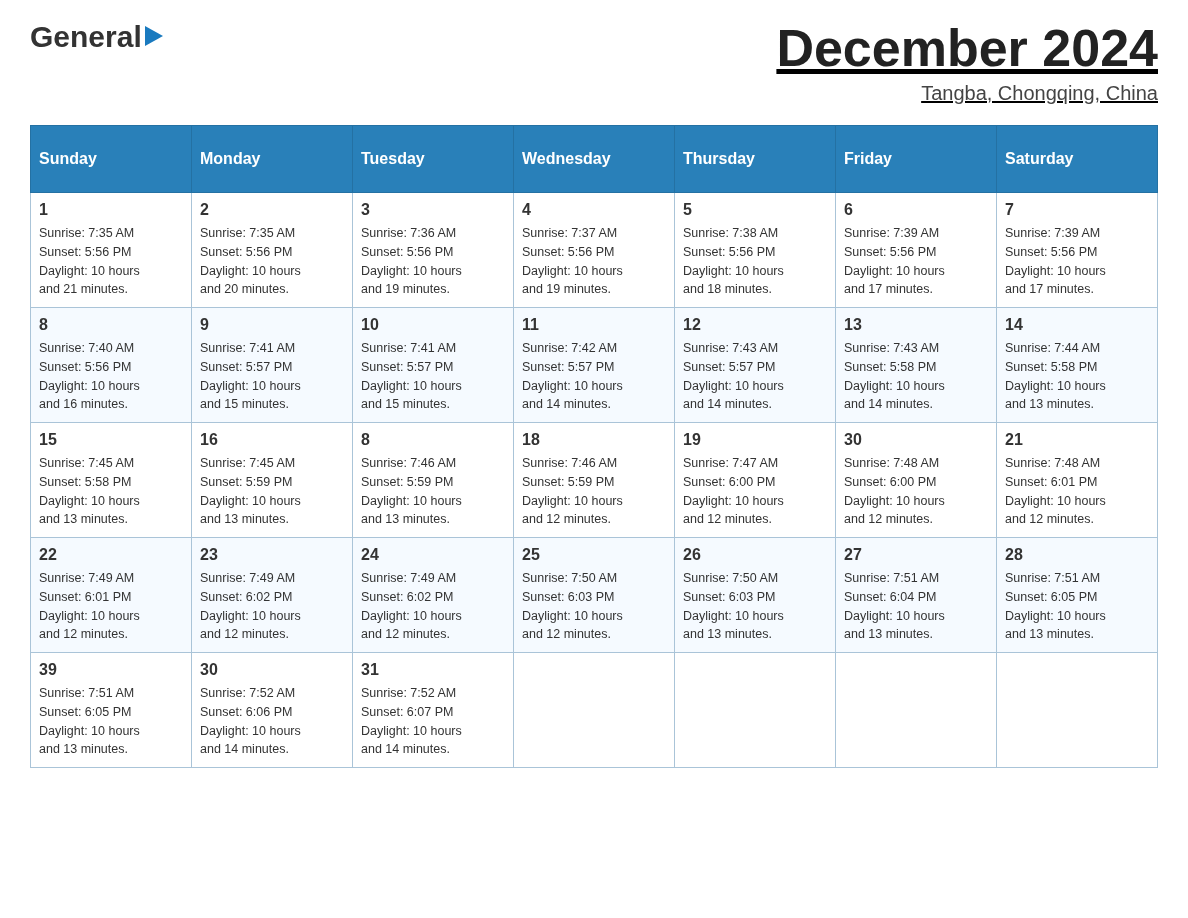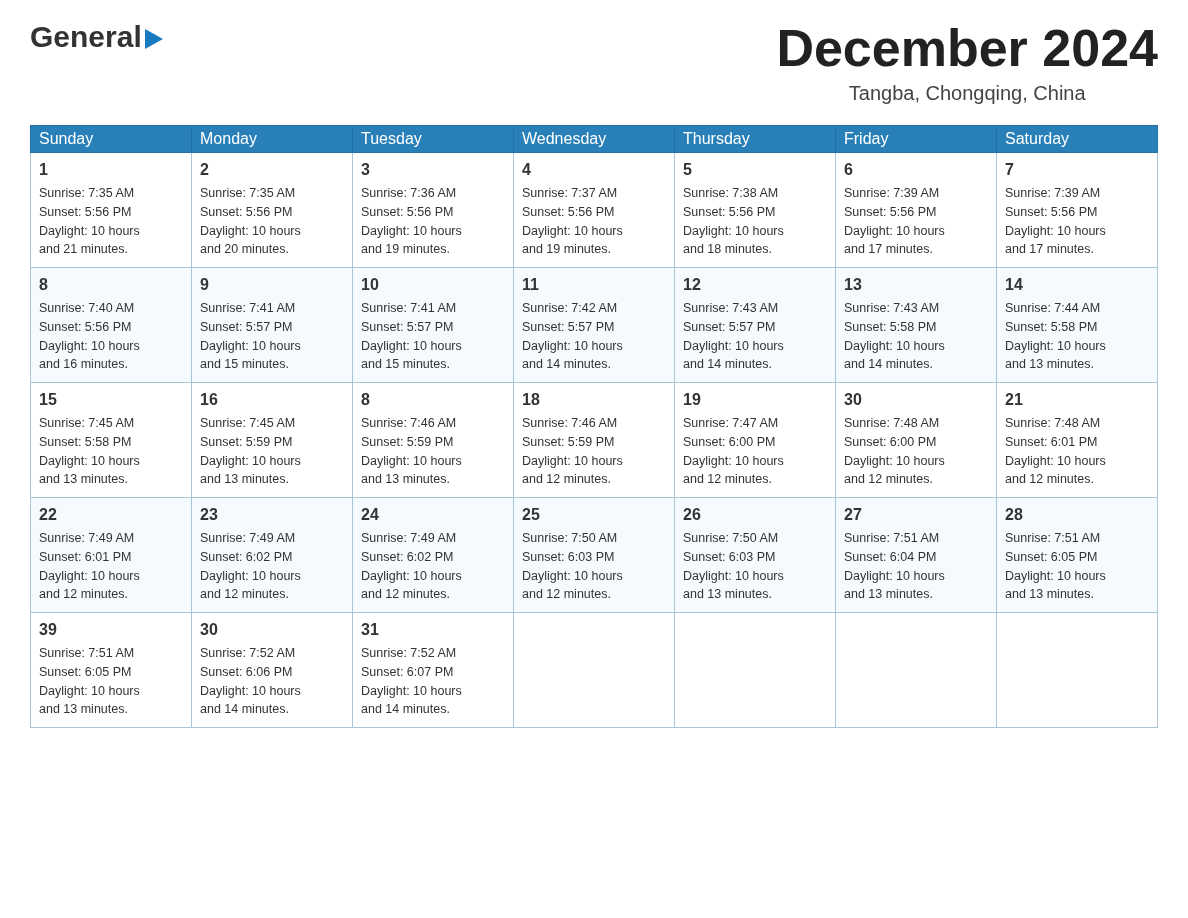--- a/index.html
+++ b/index.html
@@ -15,43 +15,44 @@
       justify-content: space-between;
       align-items: flex-start;
       margin-bottom: 20px;
     }
     .logo {
       display: flex;
       flex-direction: column;
       align-items: flex-start;
     }
     .title-section {
-      text-align: center;
+      text-align: right;
+      text-decoration: underline;
     }
     .month-title {
       font-size: 52px;
       font-weight: bold;
       color: #222;
       line-height: 1.1;
     }
     .location-title {
       font-size: 20px;
       color: #444;
       margin-top: 5px;
     }
     table {
       width: 100%;
       border-collapse: collapse;
     }
     thead tr th {
       background-color: #2980b9;
       color: white;
       font-size: 16px;
-      font-weight: normal;
-      padding: 4px 8px;
+      font-weight: bold;
+      padding: 24px 8px;
       text-align: left;
       border: 1px solid #2471a3;
     }
     tbody tr td {
       border: 1px solid #aac4d8;
       vertical-align: top;
       padding: 8px;
       font-size: 13px;
       color: #333;
       width: 14.28%;
@@ -77,21 +78,21 @@
     .empty-cell {
       background-color: #ffffff;
     }
   </style>
 </head>
 <body>
 
 <div class="header">
   <div class="logo">
     <div style="display:flex; flex-direction:column; line-height:1.1;">
-      <div style="display:flex; align-items:flex-end;">
+      <div style="display:flex; align-items:center;">
         <span style="font-size:30px; font-weight:bold; color:#333; font-family: Arial, sans-serif;">General</span>
         <span style="display:inline-block; margin-left:3px; margin-top:2px;">
           <svg width="18" height="20" viewBox="0 0 18 20">
             <polygon points="0,0 18,10 0,20" fill="#1a7abf"></polygon>
           </svg>
         </span>
       </div>
     </div>
   </div>
   <div class="title-section">

